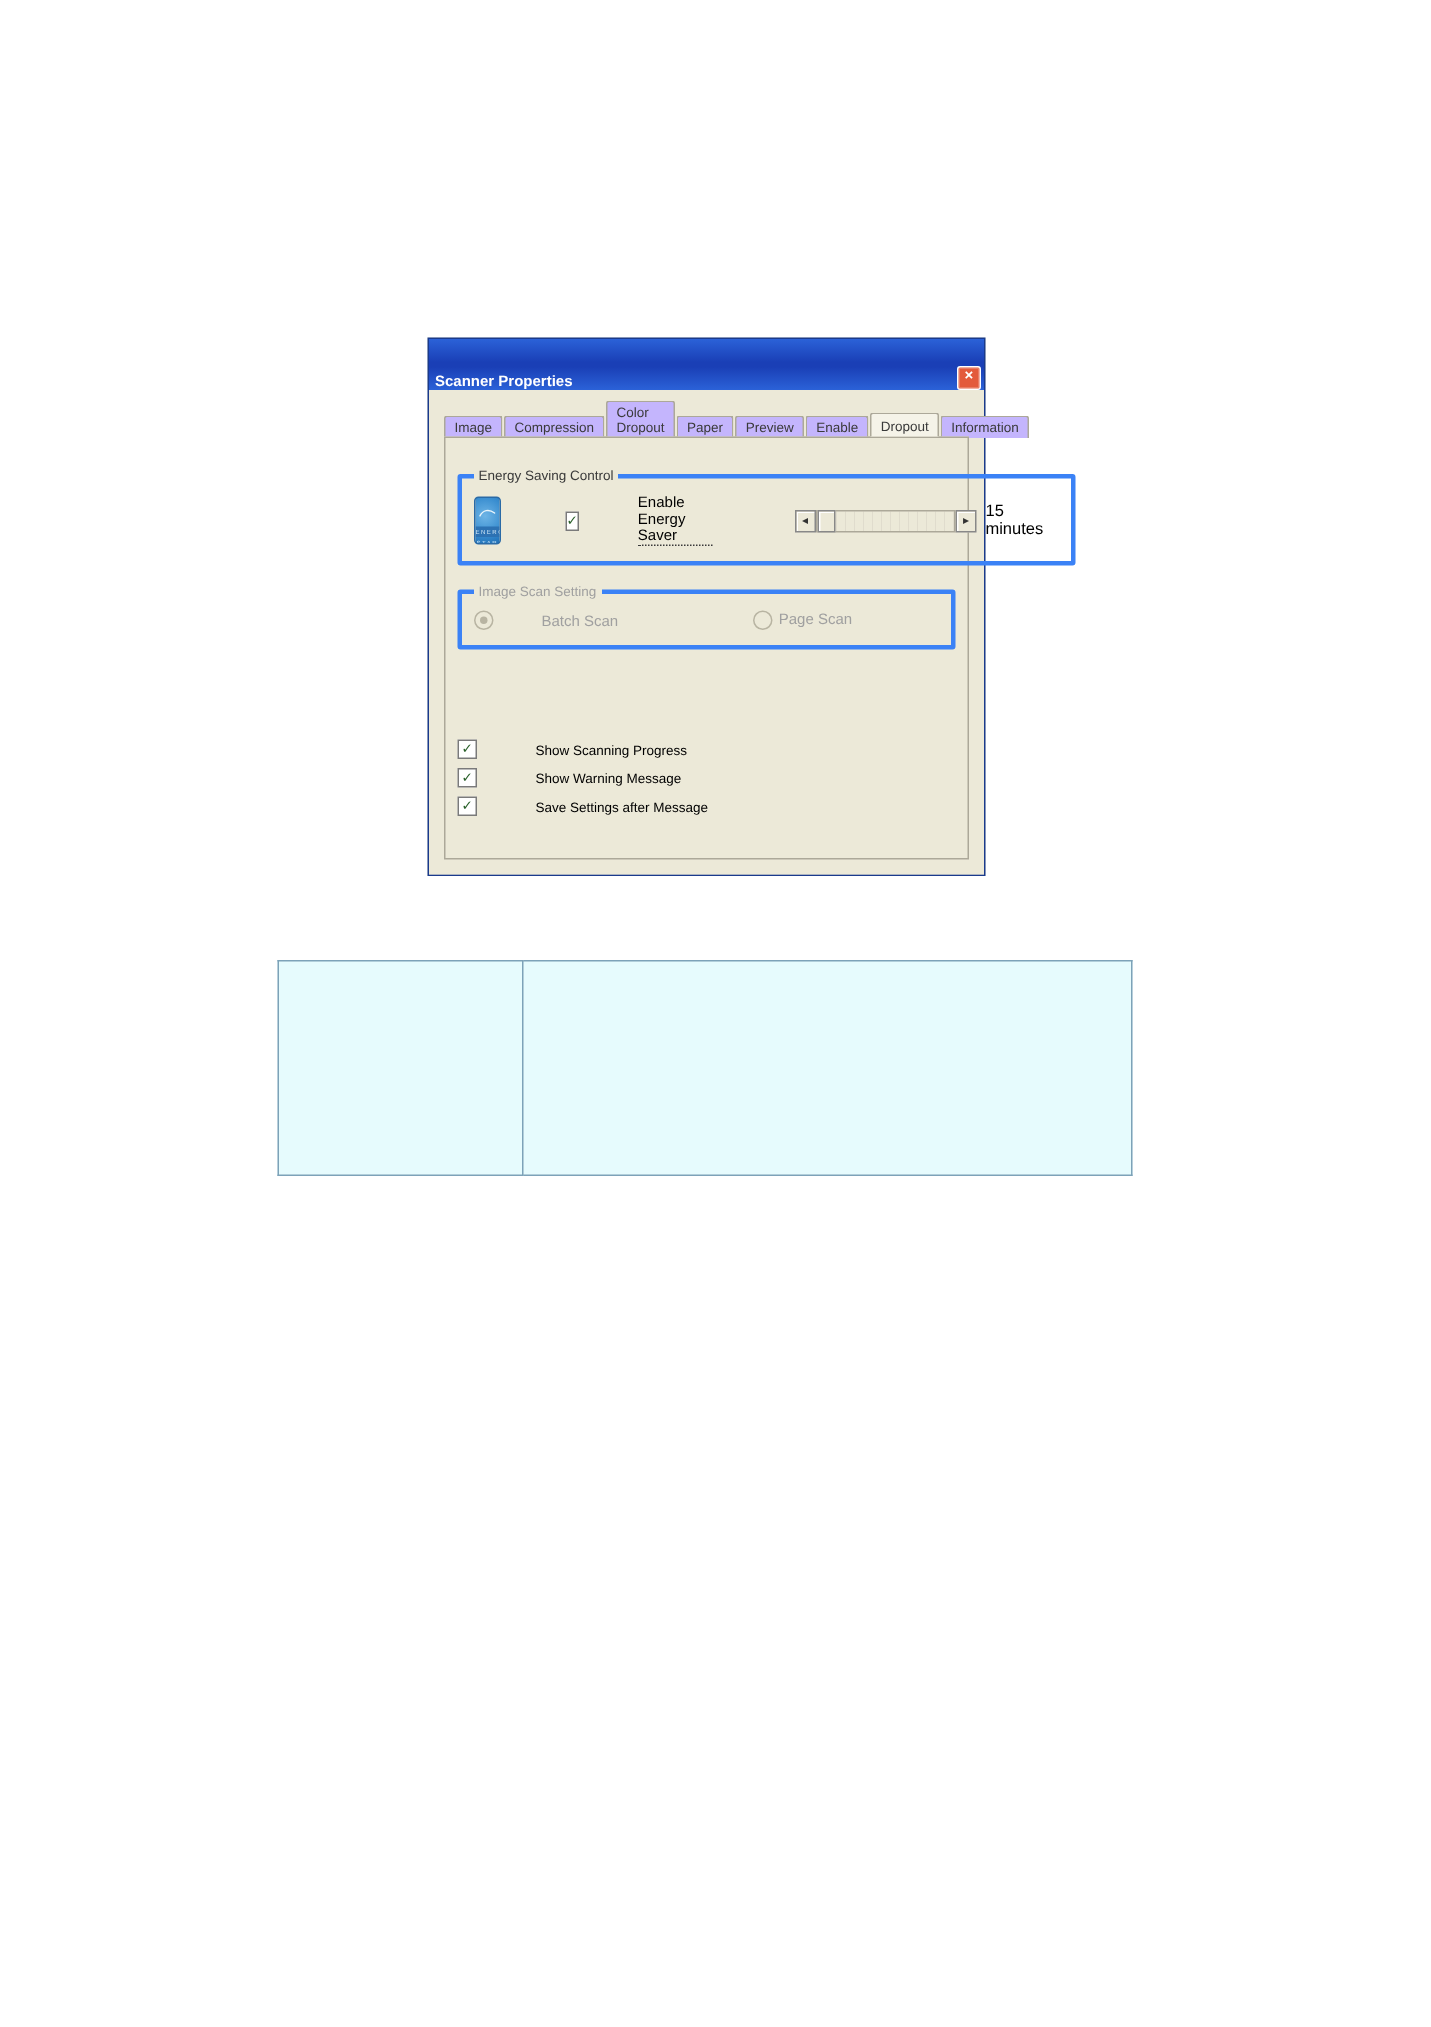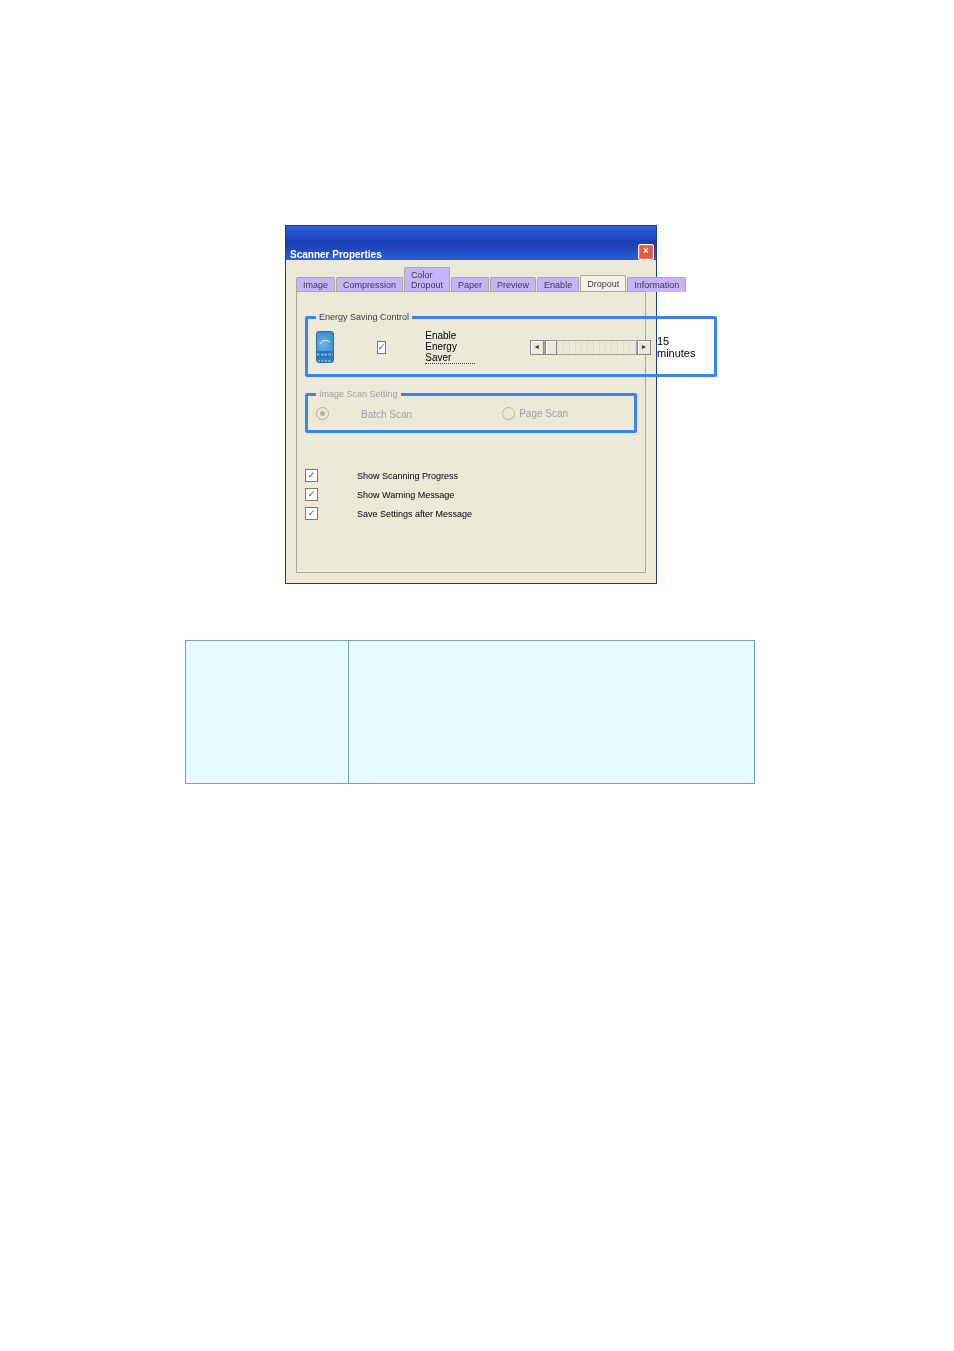--- a/index.html
+++ b/index.html
@@ -204,21 +204,21 @@
   }
   .radio.checked::after {
     content: "";
     position: absolute;
     left: 3px; top: 3px;
     width: 5px; height: 5px;
     background: #b8b4a2;
     border-radius: 50%;
   }
 
-  .checklist { margin-top: 36px; }
+  .checklist { margin-top: 60px; }
   .checklist .row { margin-bottom: 6px; font-size: 9px; }
 
   .button-bar {
     display: flex;
     justify-content: space-between;
     padding: 10px 8px 8px 8px;
   }
   .winbtn {
     min-width: 74px;
     height: 19px;

